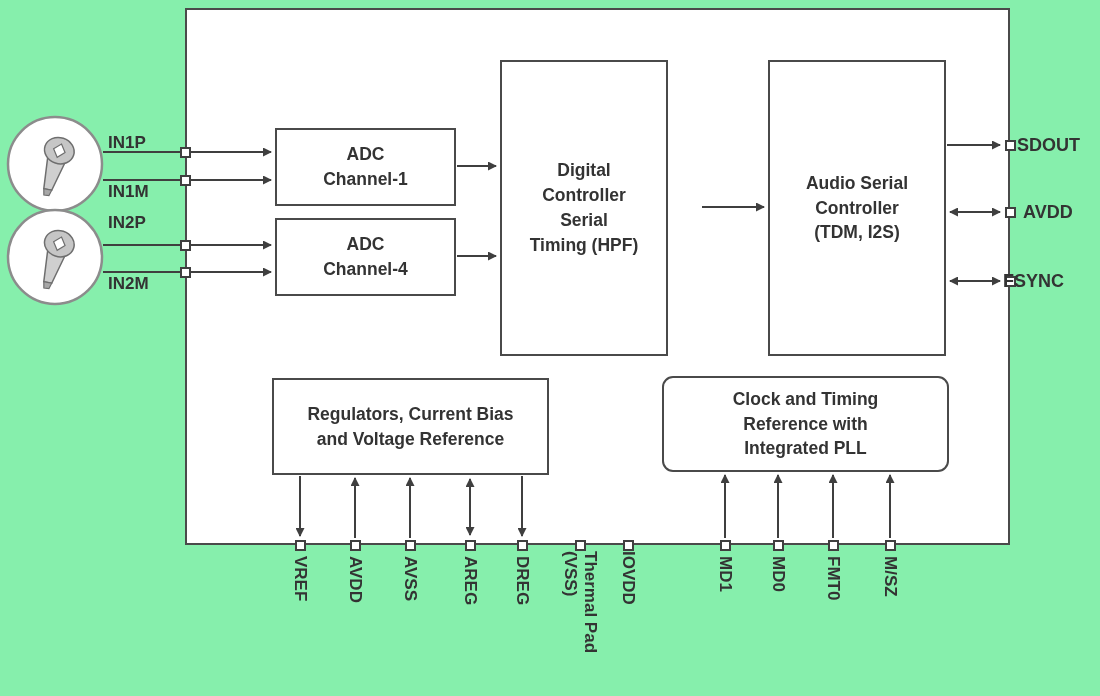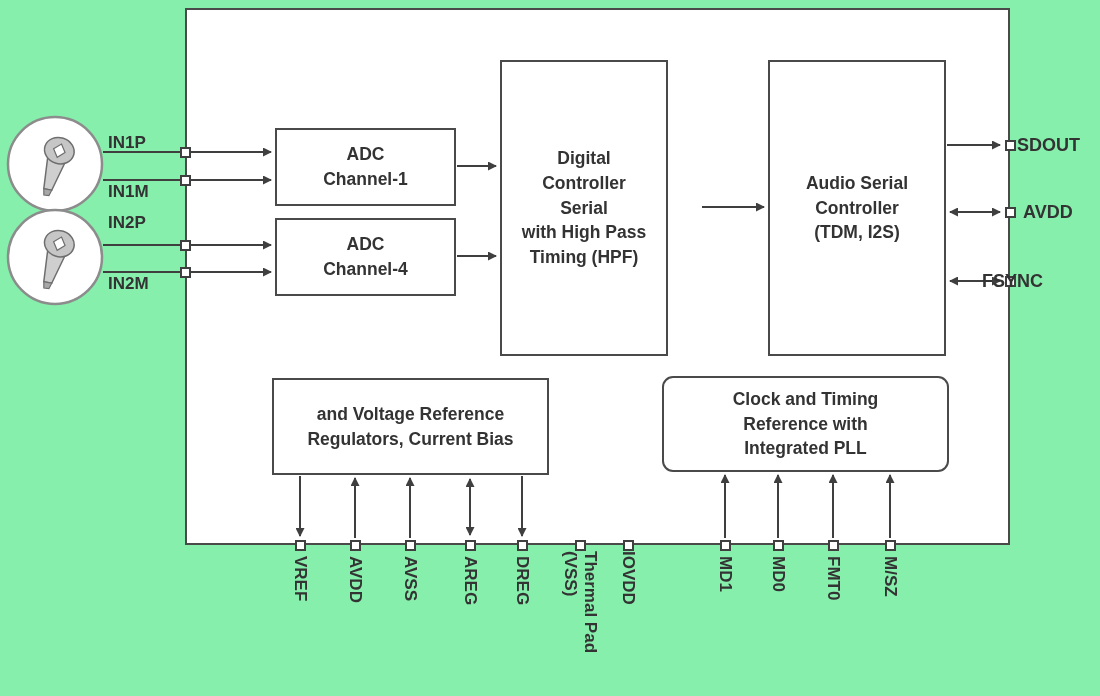--- a/index.html
+++ b/index.html
@@ -98,33 +98,32 @@
 
   <div class="block" style="left:275px; top:218px; width:181px; height:78px;">
     <div>ADC</div>
     <div>Channel-4</div>
   </div>
 
   <div class="block" style="left:500px; top:60px; width:168px; height:296px;">
     <div>Digital</div>
     <div>Controller</div>
     <div>Serial</div>
-    <div>with High Pass</div>
     <div>Timing (HPF)</div>
   </div>
 
   <div class="block" style="left:768px; top:60px; width:178px; height:296px;">
     <div>Audio Serial</div>
     <div>Controller</div>
     <div>(TDM, I2S)</div>
   </div>
 
   <div class="block" style="left:272px; top:378px; width:277px; height:97px;">
+    <div>Regulators, Current Bias</div>
     <div>and Voltage Reference</div>
-    <div>Regulators, Current Bias</div>
   </div>
 
   <div class="block" style="left:662px; top:376px; width:287px; height:96px;border-radius:11px;">
     <div>Clock and Timing</div>
     <div>Reference with</div>
     <div>Integrated PLL</div>
   </div>
 
   <div class="pin" style="left:179.5px; top:146.5px;"></div>
   <div class="pin" style="left:179.5px; top:174.5px;"></div>
@@ -147,21 +146,21 @@
   <div class="pin" style="left:827.5px; top:539.5px;"></div>
   <div class="pin" style="left:884.5px; top:539.5px;"></div>
 
   <div class="in-label" style="left:108px; top:134px;">IN1P</div>
   <div class="in-label" style="left:108px; top:183px;">IN1M</div>
   <div class="in-label" style="left:108px; top:214px;">IN2P</div>
   <div class="in-label" style="left:108px; top:275px;">IN2M</div>
 
   <div class="out-label" style="left:1017px; top:136px;">SDOUT</div>
   <div class="out-label" style="left:1023px; top:203px;">AVDD</div>
-  <div class="out-label" style="left:982px; top:272px;">FSYNC</div>
+  <div class="out-label" style="left:1003px; top:272px;">FSYNC</div>
 
   <div class="bpin-label" style="left:310px; top:556px;">VREF</div>
   <div class="bpin-label" style="left:365px; top:556px;">AVDD</div>
   <div class="bpin-label" style="left:420px; top:556px;">AVSS</div>
   <div class="bpin-label" style="left:480px; top:556px;">AREG</div>
   <div class="bpin-label" style="left:532px; top:556px;">DREG</div>
   <div class="bpin-label" style="left:600px; top:551px;">Thermal Pad
 (VSS)</div>
   <div class="bpin-label" style="left:638px; top:551px;">IOVDD</div>
   <div class="bpin-label" style="left:735px; top:556px;">MD1</div>

